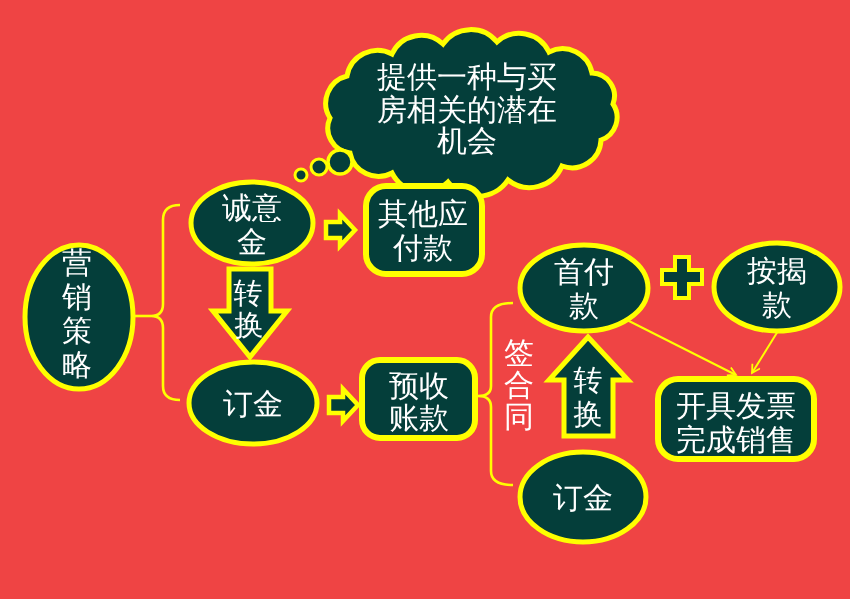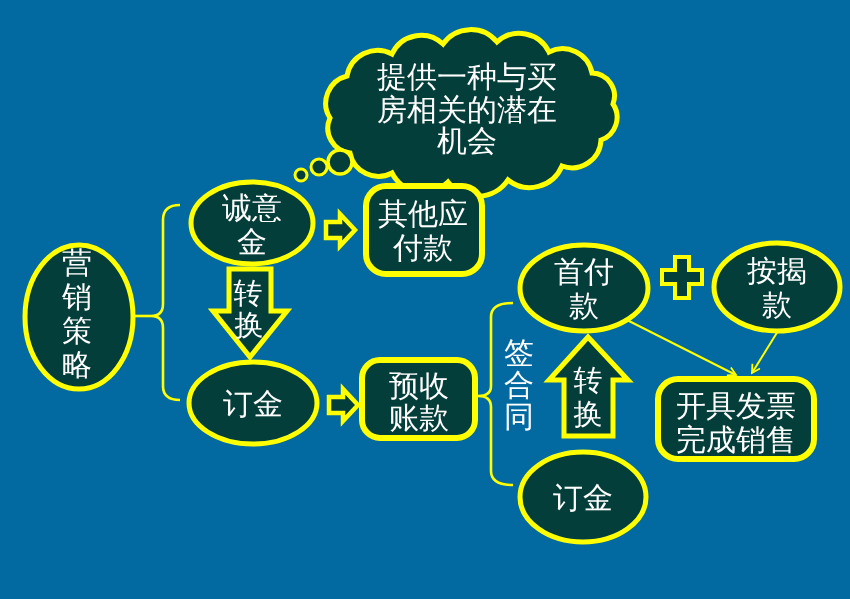--- a/index.html
+++ b/index.html
@@ -1,17 +1,17 @@
 <!DOCTYPE html>
 <html><head>
 <meta charset="utf-8">
 <style>
   html,body{margin:0;padding:0;background:#043E3A;}
   .stage{
-    position:relative;width:850px;height:599px;background:#0369a1;overflow:hidden;
+    position:relative;width:850px;height:599px;background:#ef4444;overflow:hidden;
     font-family:"DejaVu Sans",sans-serif;
   }
   svg{display:block}
   .yellow-stroke{stroke:#FFFF00;fill:none;}
   .shape{stroke:#FFFF00;fill:#043E3A;}
   text{
     fill:#FFFFFF;
     font-family:"DejaVu Sans",sans-serif;
     text-anchor:middle;
     dominant-baseline:central;

